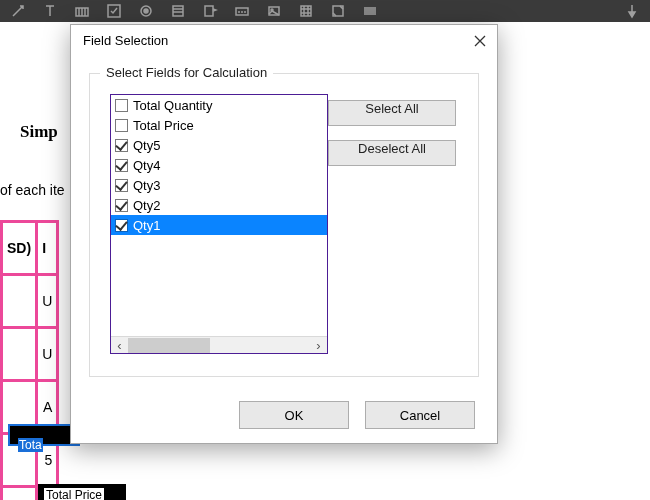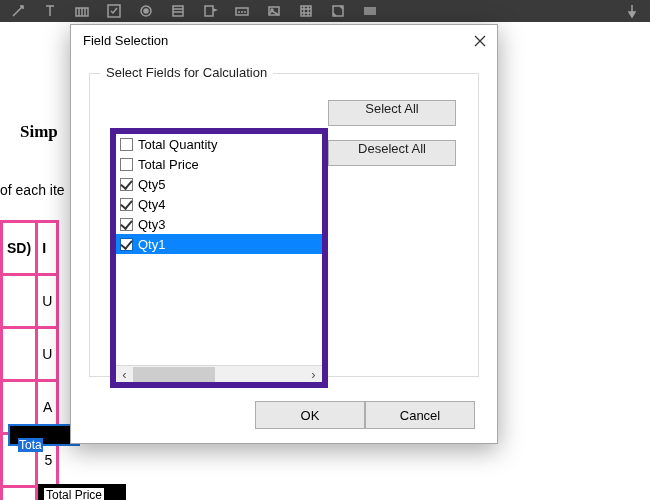--- a/index.html
+++ b/index.html
@@ -61,21 +61,21 @@
   .groupbox {
     position: absolute; top: 48px; left: 18px; right: 18px; bottom: 66px;
     border: 1px solid #dcdcdc;
   }
   .grouplabel {
     position: absolute; top: -9px; left: 10px; background: #fff; padding: 0 6px; font-size: 13px; color:#222;
   }
 
   .listbox {
     position: absolute; top: 20px; left: 20px; width: 218px; height: 260px;
-    border: 6px solid #4c1d95; background: #fff; overflow: hidden; margin-top: 34px;
+    border: 1px solid #4c1d95; background: #fff; overflow: hidden;
   }
   .listbox .items { position:absolute; top:0; left:0; right:0; bottom:18px; overflow:hidden; }
   .listbox .row {
     display:flex; align-items:center; height:20px; padding-left:4px; gap:5px;
     font-size: 13px; white-space:nowrap;
   }
   .listbox .row.selected { background:#0a84ff; color:#fff; }
   .listbox .row.selected .chk { border-color:#0a63bd; }
   .chk {
     width:13px; height:13px; border:1px solid #7a7a7a; background:#fff; flex:0 0 auto; position:relative;
@@ -94,21 +94,21 @@
 
   .side-btn {
     position:absolute; right: 22px; width: 128px; height: 26px;
     background: #e8e8e8; border:1px solid #adadad; font-size:13px; color:#222;
     display:flex; justify-content:center; cursor:pointer;
   }
   .side-btn.selectall { top: 26px; }
   .side-btn.deselectall { top: 66px; }
 
   .dlg-buttons {
-    position:absolute; bottom: 14px; right: 22px; display:flex; gap:0;
+    position:absolute; bottom: 14px; right: 22px; display:flex; gap:16px;
   }
   .dlg-buttons .btn {
     width: 110px; height:28px; background:#e8e8e8; border:1px solid #adadad;
     display:flex; align-items:center; justify-content:center; font-size:13px; cursor:pointer;
   }
 </style>
 </head>
 <body>
 
 <div class="toolbar">
@@ -233,20 +233,24 @@
             <span>Qty5</span>
           </div>
           <div class="row">
             <span class="chk checked"></span>
             <span>Qty4</span>
           </div>
           <div class="row">
             <span class="chk checked"></span>
             <span>Qty3</span>
           </div>
+          <div class="row">
+            <span class="chk checked"></span>
+            <span>Qty2</span>
+          </div>
           <div class="row selected">
             <span class="chk checked"></span>
             <span>Qty1</span>
           </div>
         </div>
       <div class="hscroll">
         <div class="arrow">‹</div>
         <div class="track">
             <div class="thumb"></div>
           </div>

